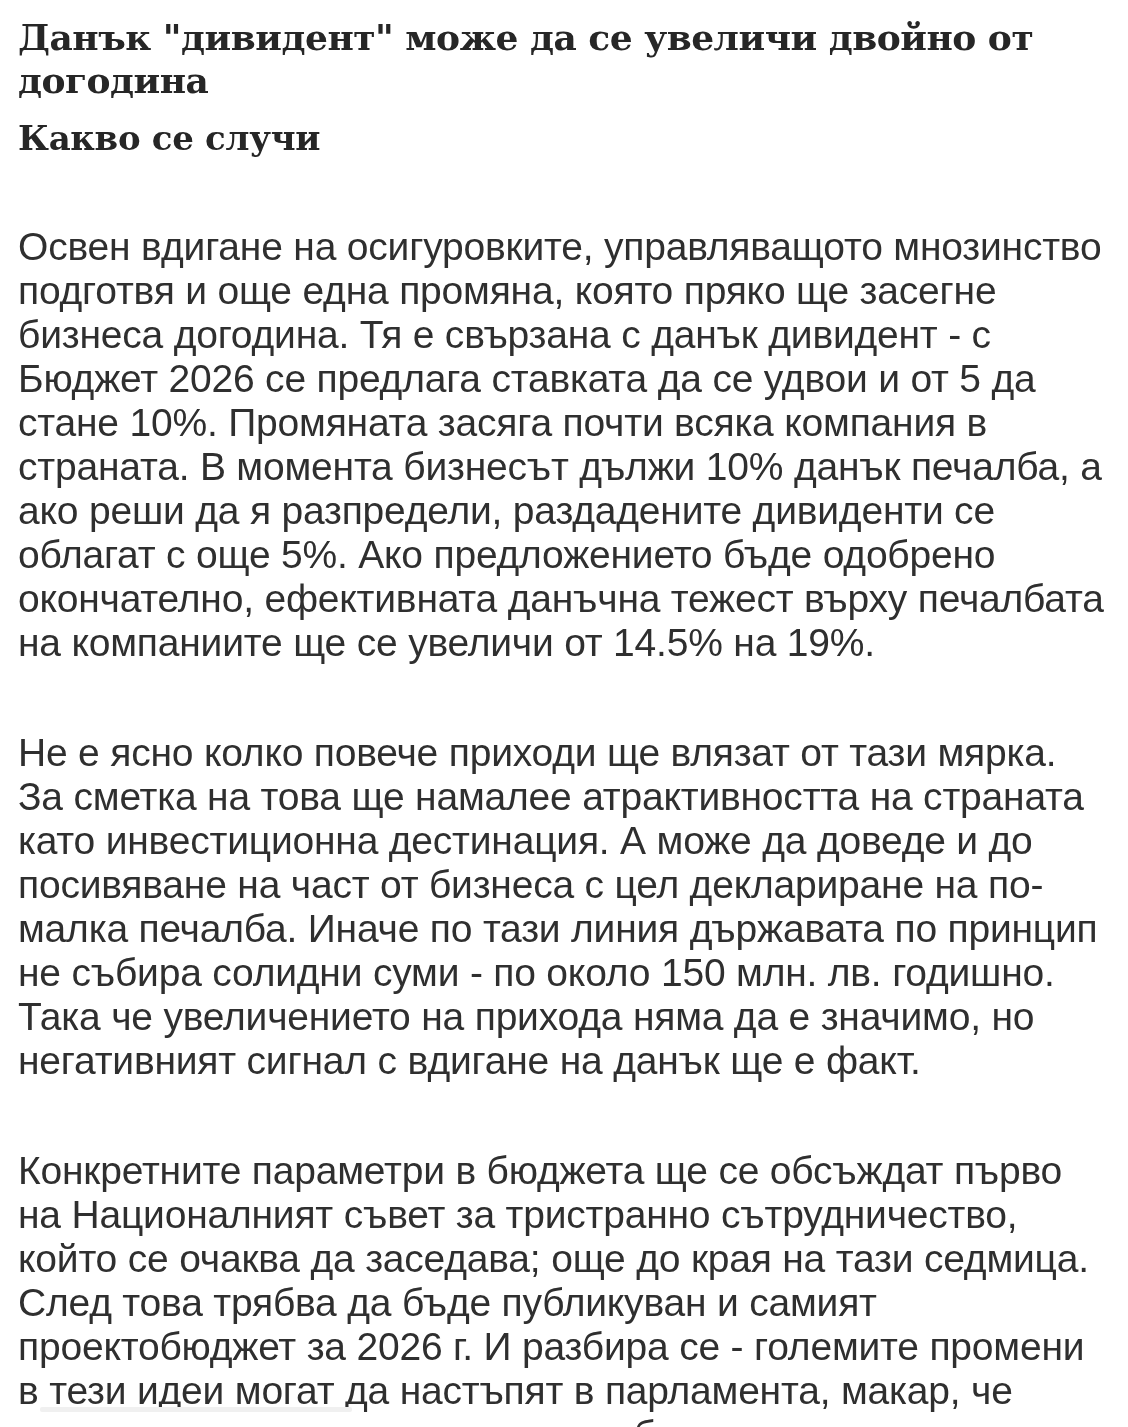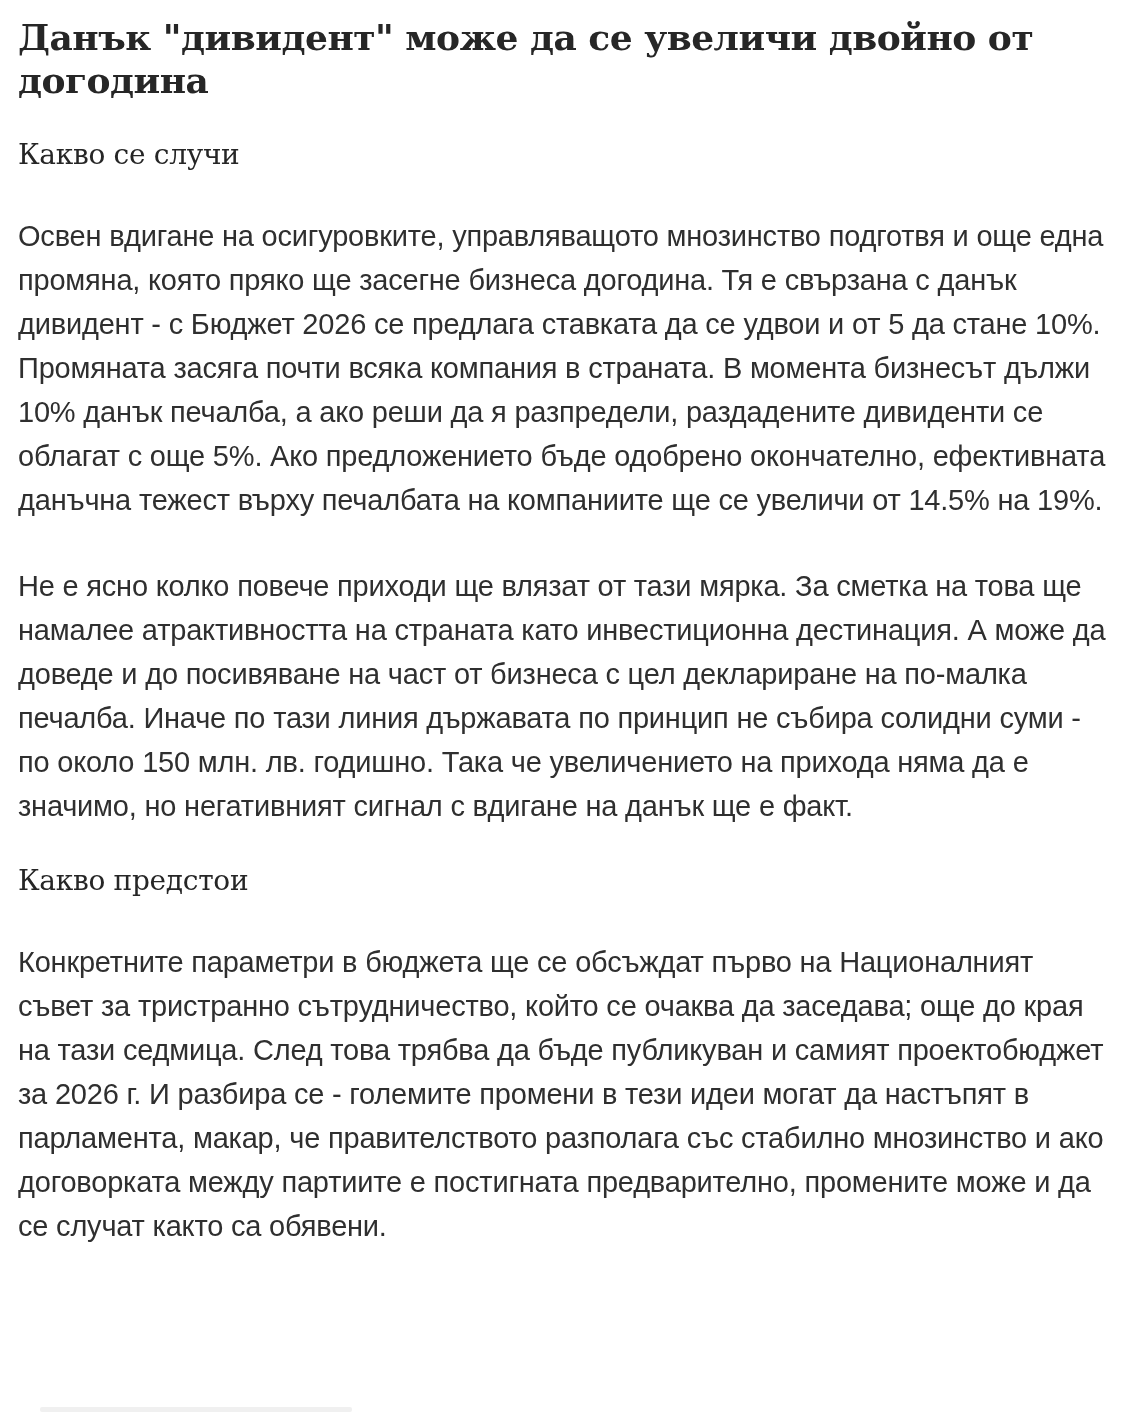--- a/index.html
+++ b/index.html
@@ -21,32 +21,32 @@
     margin: 0;
     padding-top: 6px;
     font-family: "DejaVu Serif", "Liberation Serif", serif;
     font-weight: 700;
     font-size: 36px;
     line-height: 1.2;
     letter-spacing: -0.5px;
     color: #262626;
   }
   h2.section-heading {
-    margin: 36px 0 0 0;
+    margin: 16px 0 0 0;
     font-family: "DejaVu Serif", "Liberation Serif", serif;
-    font-weight: 400;
-    font-size: 28px;
+    font-weight: 700;
+    font-size: 34px;
     line-height: 1.2;
     letter-spacing: -0.3px;
     color: #262626;
   }
   p.body-text {
-    margin: 42px 0 0 0;
+    margin: 66px 0 0 0;
     font-family: "Liberation Sans", sans-serif;
-    font-size: 29px;
+    font-size: 39px;
     line-height: 44px;
     letter-spacing: -0.2px;
     color: #2f2f2f;
   }
   .cutoff-fragment {
     position: absolute;
     left: 40px;
     top: 1407px;
     width: 312px;
     height: 5px;
@@ -61,19 +61,18 @@
 
   <h1 class="title">Данък "дивидент" може да се увеличи двойно от догодина</h1>
 
   <h2 class="section-heading">Какво се случи</h2>
 
   <p class="body-text">Освен вдигане на осигуровките, управляващото мнозинство подготвя и още една промяна, която пряко ще засегне бизнеса догодина. Тя е свързана с данък дивидент - с Бюджет 2026 се предлага ставката да се удвои и от 5 да стане 10%. Промяната засяга почти всяка компания в страната. В момента бизнесът дължи 10% данък печалба, а ако реши да я разпредели, раздадените дивиденти се облагат с още 5%. Ако предложението бъде одобрено окончателно, ефективната данъчна тежест върху печалбата на компаниите ще се увеличи от 14.5% на 19%.</p>
 
 
   <p class="body-text">Не е ясно колко повече приходи ще влязат от тази мярка. За сметка на това ще намалее атрактивността на страната като инвестиционна дестинация. А може да доведе и до посивяване на част от бизнеса с цел деклариране на по-малка печалба. Иначе по тази линия държавата по принцип не събира солидни суми - по около 150 млн. лв. годишно. Така че увеличението на прихода няма да е значимо, но негативният сигнал с вдигане на данък ще е факт.</p>
 
-  <h2 class="section-heading">Какво предстои</h2>
 
   <p class="body-text">Конкретните параметри в бюджета ще се обсъждат първо на Националният съвет за тристранно сътрудничество, който се очаква да заседава; още до края на тази седмица. След това трябва да бъде публикуван и самият проектобюджет за 2026 г. И разбира се - големите промени в тези идеи могат да настъпят в парламента, макар, че правителството разполага със стабилно мнозинство и ако договорката между партиите е постигната предварително, промените може и да се случат както са обявени.</p>
 
 </div>
 
 <div class="cutoff-fragment"></div>
 
 </body></html>

